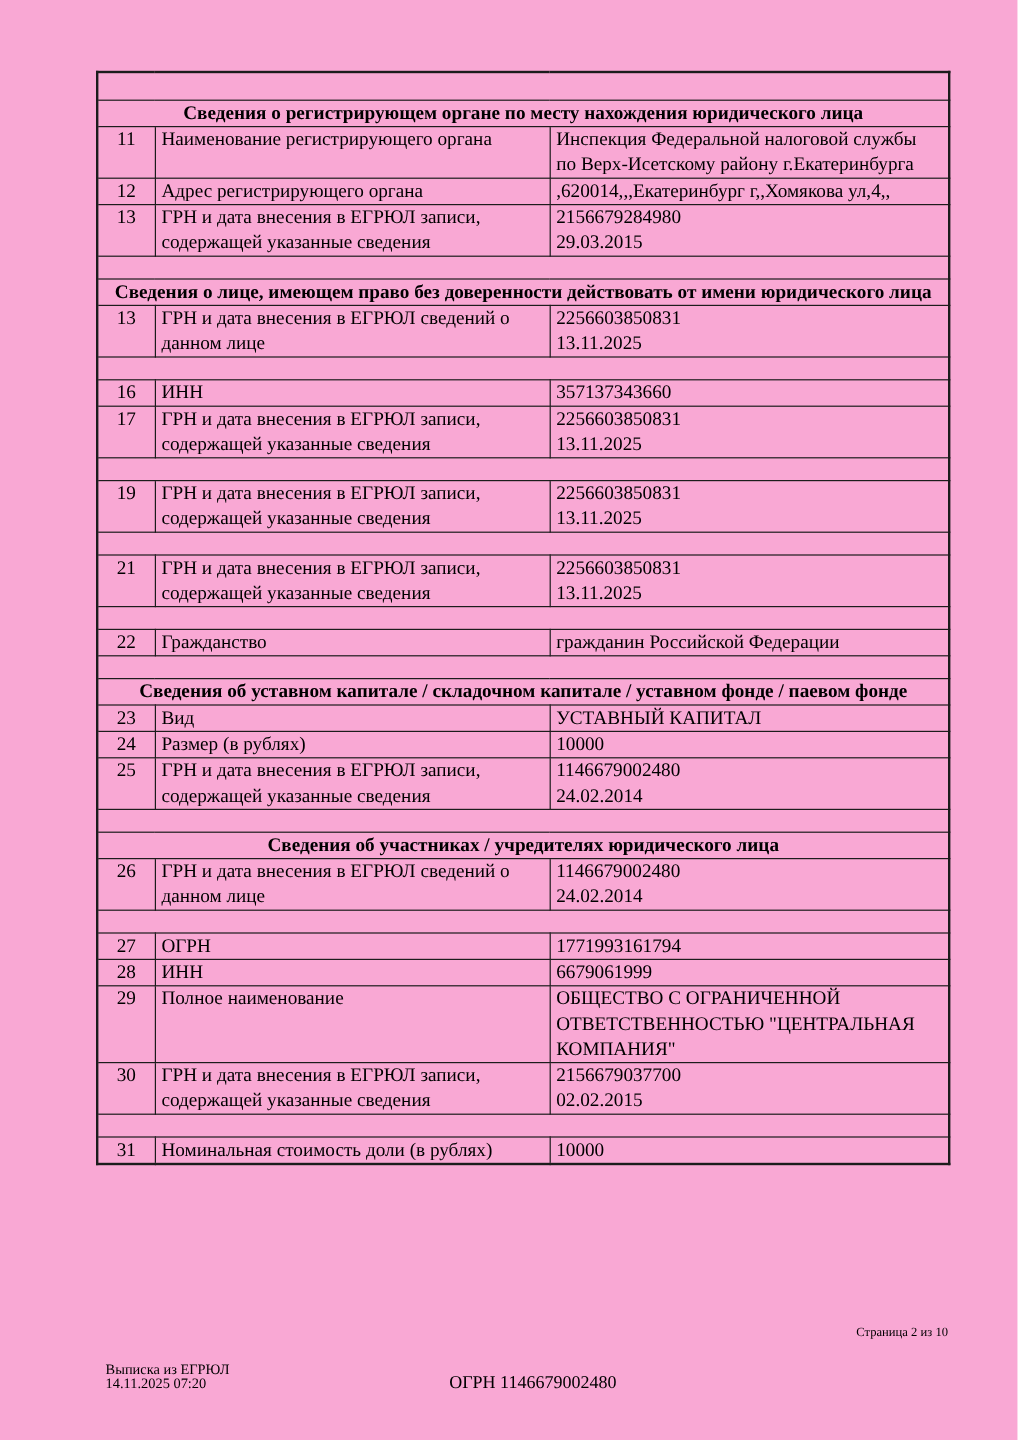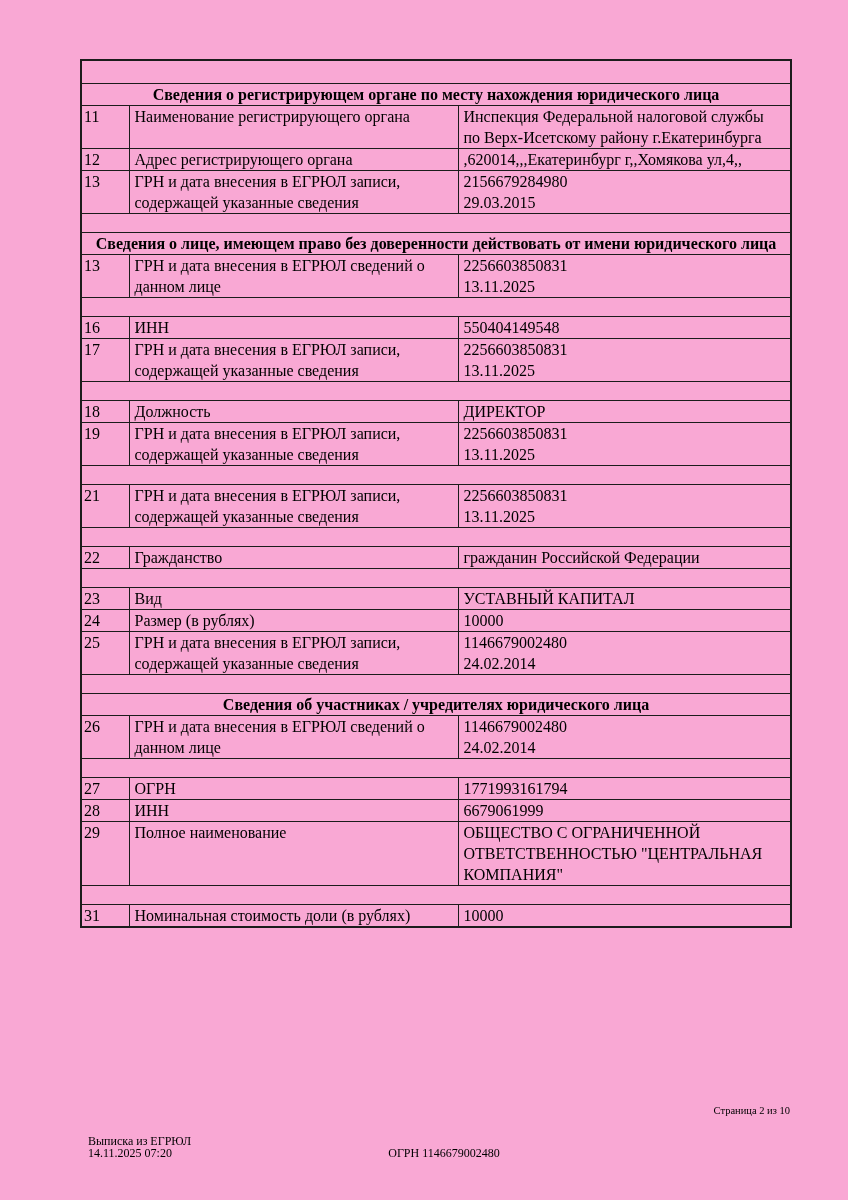--- a/index.html
+++ b/index.html
@@ -28,20 +28,21 @@
   table.doc td {
     border: 1px solid #1c1c1c;
     vertical-align: top;
     font-size: 16px;
     line-height: 21px;
     padding: 0 5px;
     overflow: hidden;
     word-wrap: break-word;
   }
   table.doc td.num {
+    text-align: center;
     padding: 0 2px;
     margin-left: 44px;
   }
   table.doc td.hdr {
     font-weight: bold;
     text-align: center;
   }
   table.doc tr.spacer td {
     height: 18px;
     padding: 0;
@@ -58,21 +59,21 @@
     line-height: 12px;
     white-space: nowrap;
     margin-left: 10px;
   }
   .footer-center {
     position: absolute;
     left: 0;
     right: 0;
     top: 1147px;
     text-align: center;
-    font-size: 12px;
+    font-size: 15px;
     line-height: 12px;
     padding-left: 40px;
   }
   .footer-right {
     position: absolute;
     right: 58px;
     top: 1105px;
     font-size: 10.5px;
     line-height: 12px;
     white-space: nowrap;
@@ -121,34 +122,29 @@
           <td class="num">13</td>
           <td>ГРН и дата внесения в ЕГРЮЛ сведений о данном лице</td>
           <td>2256603850831<br>13.11.2025</td>
         </tr>
         <tr class="spacer">
           <td colspan="3"></td>
         </tr>
         <tr>
           <td class="num">16</td>
           <td>ИНН</td>
-          <td>550404149548</td>
+          <td>357137343660</td>
         </tr>
         <tr>
           <td class="num">17</td>
           <td>ГРН и дата внесения в ЕГРЮЛ записи, содержащей указанные сведения</td>
           <td>2256603850831<br>13.11.2025</td>
         </tr>
         <tr class="spacer">
           <td colspan="3"></td>
-        </tr>
-        <tr>
-          <td class="num">18</td>
-          <td>Должность</td>
-          <td>ДИРЕКТОР</td>
         </tr>
         <tr>
           <td class="num">19</td>
           <td>ГРН и дата внесения в ЕГРЮЛ записи, содержащей указанные сведения</td>
           <td>2256603850831<br>13.11.2025</td>
         </tr>
         <tr class="spacer">
           <td colspan="3"></td>
         </tr>
         <tr>
@@ -161,20 +157,23 @@
         </tr>
         <tr>
           <td class="num">22</td>
           <td>Гражданство</td>
           <td>гражданин Российской Федерации</td>
         </tr>
         <tr class="spacer">
           <td colspan="3"></td>
         </tr>
         <tr>
+          <td colspan="3" class="hdr">Сведения об уставном капитале / складочном капитале / уставном фонде / паевом фонде</td>
+        </tr>
+        <tr>
           <td class="num">23</td>
           <td>Вид</td>
           <td>УСТАВНЫЙ КАПИТАЛ</td>
         </tr>
         <tr>
           <td class="num">24</td>
           <td>Размер (в рублях)</td>
           <td>10000</td>
         </tr>
         <tr>
@@ -203,20 +202,25 @@
         </tr>
         <tr>
           <td class="num">28</td>
           <td>ИНН</td>
           <td>6679061999</td>
         </tr>
         <tr>
           <td class="num">29</td>
           <td>Полное наименование</td>
           <td>ОБЩЕСТВО С ОГРАНИЧЕННОЙ<br>ОТВЕТСТВЕННОСТЬЮ "ЦЕНТРАЛЬНАЯ<br>КОМПАНИЯ"</td>
+        </tr>
+        <tr>
+          <td class="num">30</td>
+          <td>ГРН и дата внесения в ЕГРЮЛ записи, содержащей указанные сведения</td>
+          <td>2156679037700<br>02.02.2015</td>
         </tr>
         <tr class="spacer">
           <td colspan="3"></td>
         </tr>
         <tr>
           <td class="num">31</td>
           <td>Номинальная стоимость доли (в рублях)</td>
           <td>10000</td>
         </tr>
       </tbody>

